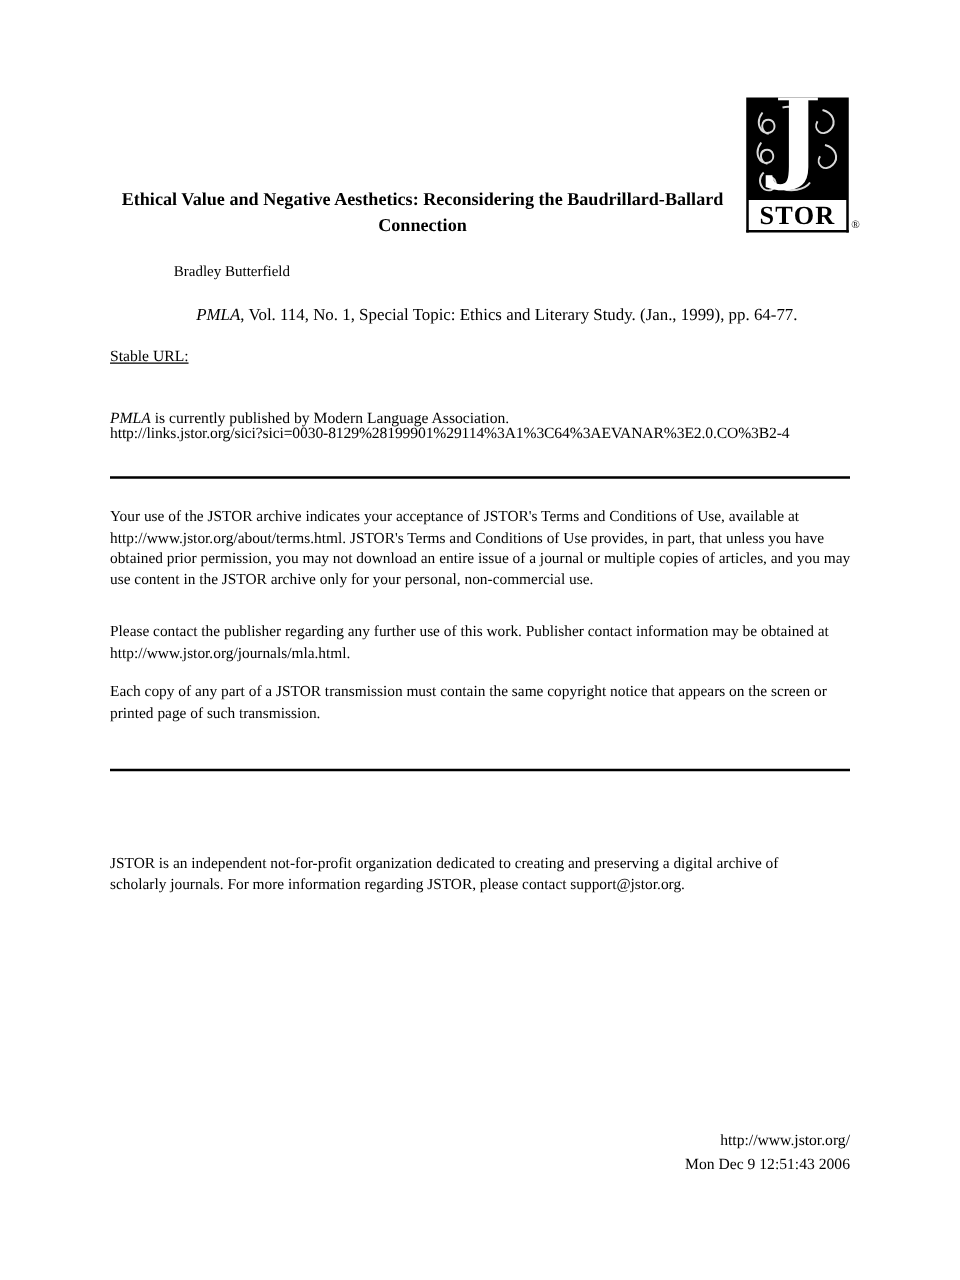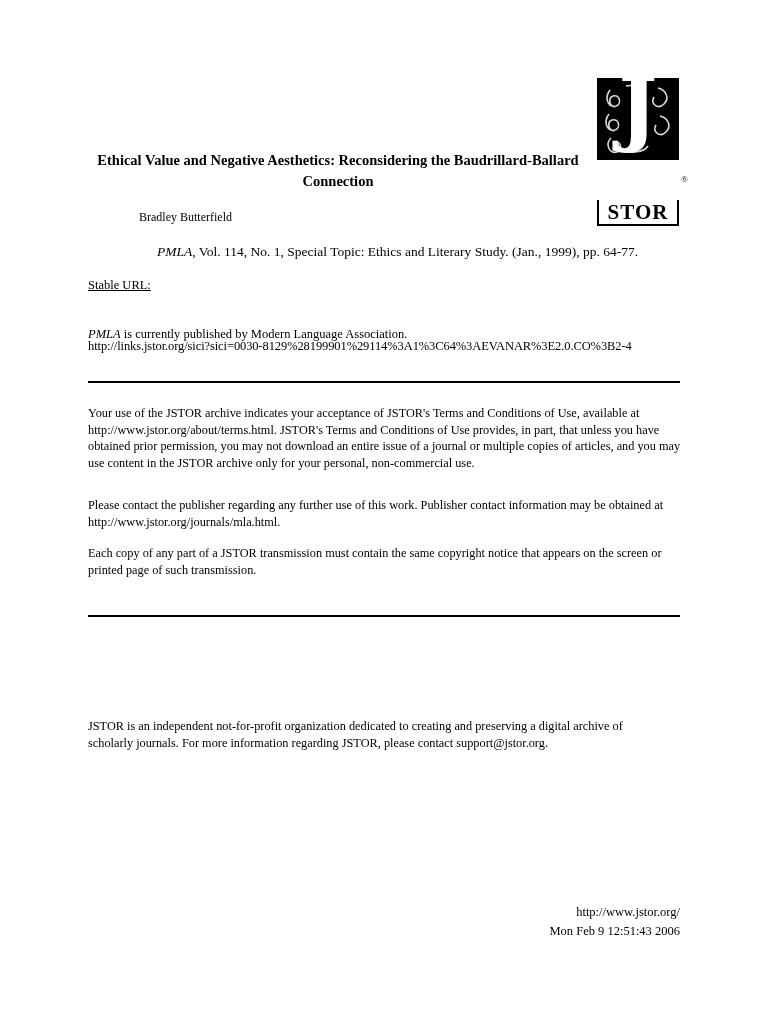--- a/index.html
+++ b/index.html
@@ -71,21 +71,20 @@
     height: 26px;
     border: 2px solid #000000;
     border-top: none;
     box-sizing: border-box;
     text-align: center;
     font-family: "Liberation Serif", serif;
     font-weight: bold;
     font-size: 21px;
     line-height: 24px;
     letter-spacing: 1px;
-    margin-top: 40px;
   }
   .logo-reg {
     position: absolute;
     left: 84px;
     top: 96px;
     font-size: 9px;
     font-family: "Liberation Serif", serif;
   }
 
   
@@ -157,21 +156,21 @@
     position: absolute;
     left: 88px;
     width: 594px;
     font-size: 12.3px;
     line-height: 16.5px;
     text-align: left;
   }
   .para-1 { top: 405px; }
   .para-2 { top: 497px; }
   .para-3 { top: 545px; }
-  .para-4 { top: 682px; width: 570px; line-height: 17px; margin-top: 36px; }
+  .para-4 { top: 682px; width: 570px; line-height: 17px; }
 
   
   .footer {
     position: absolute;
     left: 420px;
     top: 903px;
     width: 260px;
     text-align: right;
     font-size: 12.5px;
     line-height: 19px;
@@ -221,16 +220,16 @@
   <div class="para para-1">Your use of the JSTOR archive indicates your acceptance of JSTOR's Terms and Conditions of Use, available at http://www.jstor.org/about/terms.html. JSTOR's Terms and Conditions of Use provides, in part, that unless you have obtained prior permission, you may not download an entire issue of a journal or multiple copies of articles, and you may use content in the JSTOR archive only for your personal, non-commercial use.</div>
   <div class="para para-3">Each copy of any part of a JSTOR transmission must contain the same copyright notice that appears on the screen or printed page of such transmission.</div>
   <div class="para para-2">Please contact the publisher regarding any further use of this work. Publisher contact information may be obtained at http://www.jstor.org/journals/mla.html.</div>
 
   <div class="rule rule-2"></div>
 
   <div class="para para-4">JSTOR is an independent not-for-profit organization dedicated to creating and preserving a digital archive of scholarly journals.  For more information regarding JSTOR, please contact support@jstor.org.</div>
 
   <div class="footer">
     <div>http://www.jstor.org/</div>
-    <div>Mon Feb  9 12:51:43 2006</div>
+    <div>Mon Dec  9 12:51:43 2006</div>
   </div>
 
 </div>
 
 </body></html>

